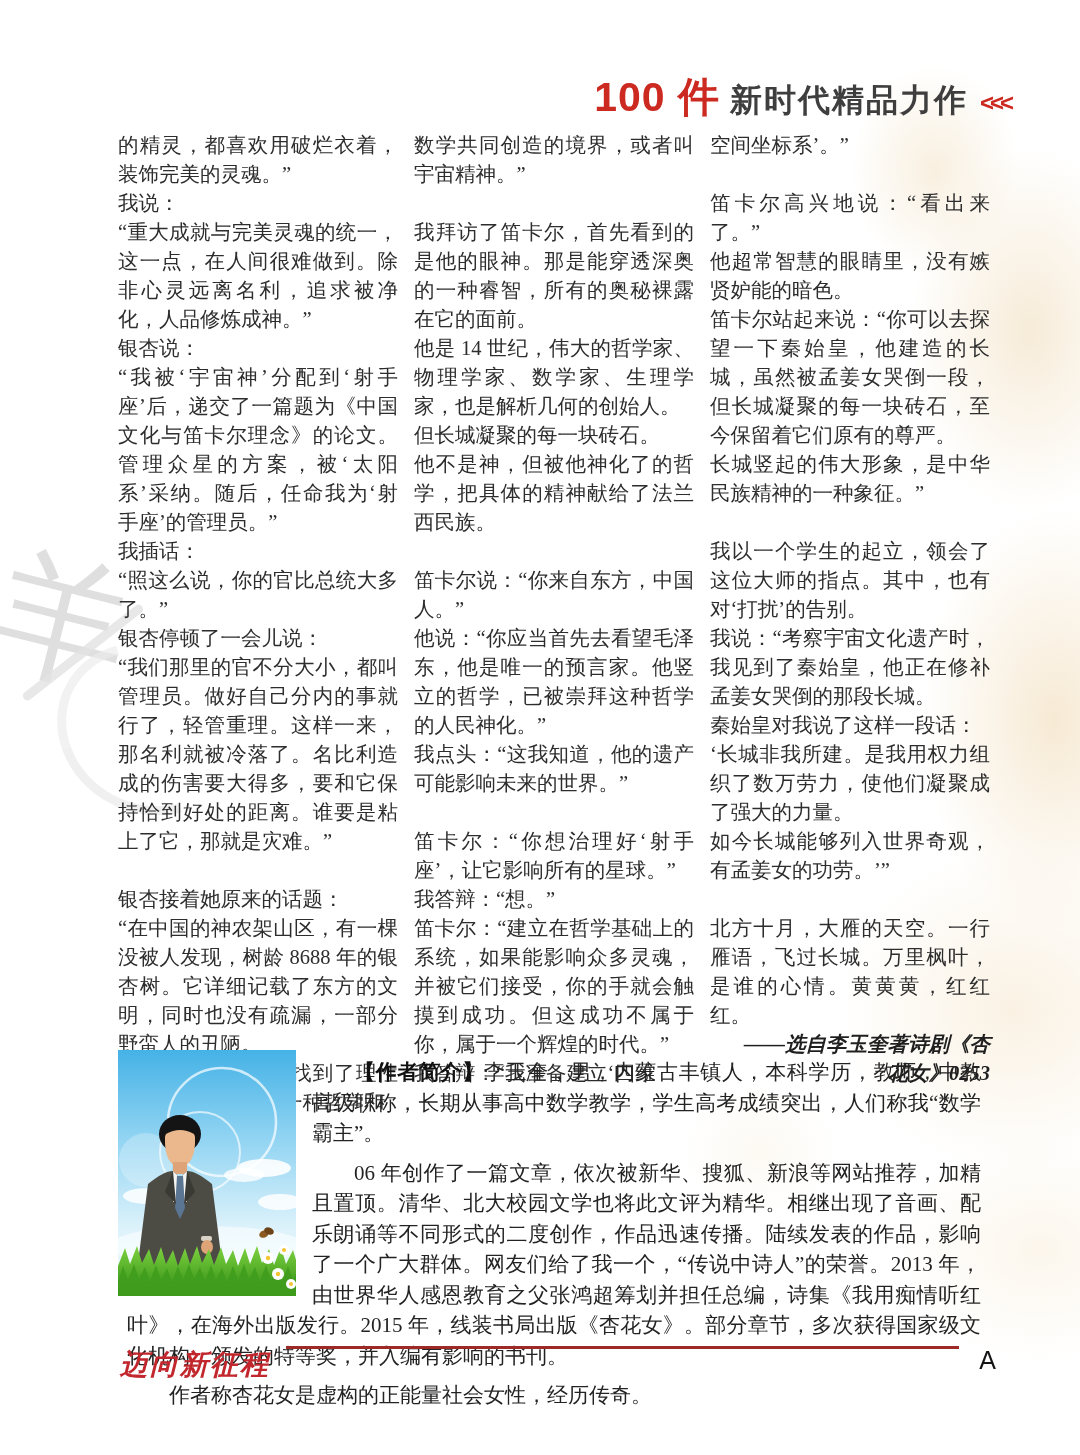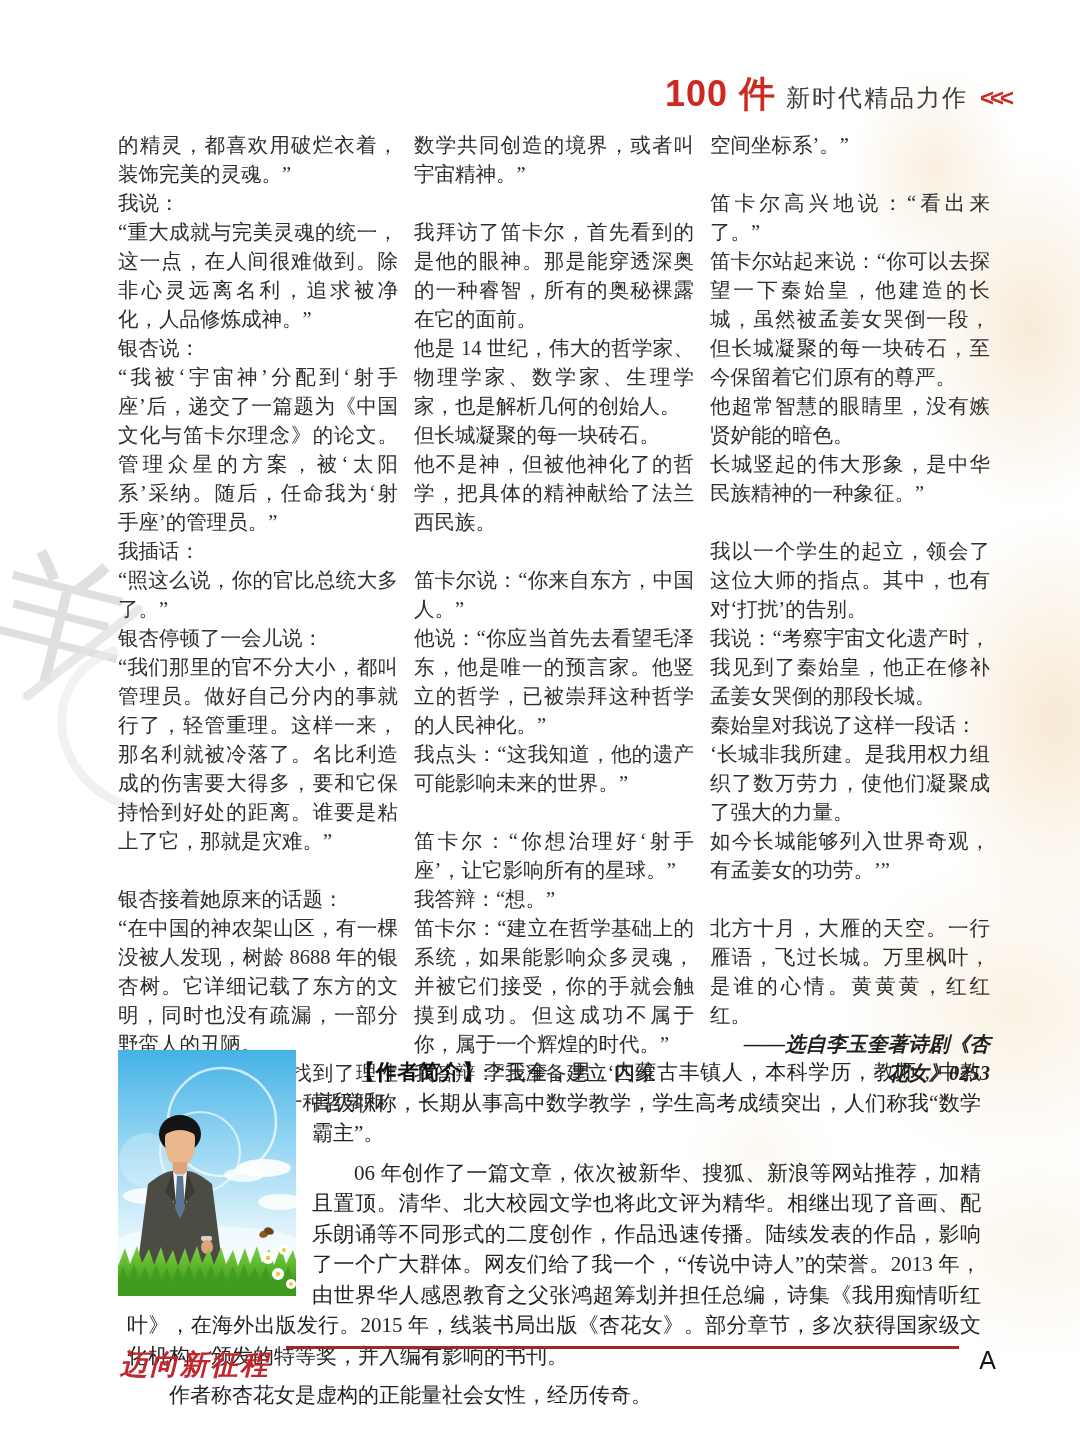--- a/index.html
+++ b/index.html
@@ -32,22 +32,22 @@
   .wm-curve {
     position:absolute; left:55px; top:645px; width:170px; height:150px;
     border:9px solid transparent; border-bottom-color:#e9e9e9; border-left-color:#ececec;
     border-radius:50%; transform:rotate(28deg); opacity:.65; pointer-events:none;
   }
 
   .page-header {
     position:absolute; top:70px; right:70px; display:flex; align-items:baseline; gap:10px;
     font-family:"Liberation Sans", sans-serif; white-space:nowrap;
   }
-  .hdr-number { color:#cc2920; font-size:36px; font-weight:bold; letter-spacing:1px; }
-  .hdr-title  { color:#3e3e3e; font-size:24px; font-weight:normal; letter-spacing:2px; }
+  .hdr-number { color:#cc2920; font-size:41px; font-weight:bold; letter-spacing:1px; }
+  .hdr-title  { color:#3e3e3e; font-size:32px; font-weight:bold; letter-spacing:2px; }
   .hdr-arrows { color:#cc2920; font-size:24px; font-weight:bold; letter-spacing:-4px; padding-left:2px; }
 
   .columns {
     position:absolute; left:118px; top:131px; width:872px;
     display:flex; gap:16px;
   }
   .column {
     flex:1; font-size:20.5px; line-height:29px; color:#2d2d2d;
     text-align:justify; text-justify:inter-ideograph;
   }
@@ -127,22 +127,22 @@
         <p>笛卡尔：“你想治理好‘射手座’，让它影响所有的星球。”</p>
         <p>我答辩：“想。”</p>
         <p>笛卡尔：“建立在哲学基础上的系统，如果能影响众多灵魂，并被它们接受，你的手就会触摸到成功。但这成功不属于你，属于一个辉煌的时代。”</p>
         <p>我答辩：“我准备建立‘四维</p>
       </div>
     <div class="column">
       <div>
           <p>空间坐标系’。”</p>
           <p class="spacer"></p>
           <p>笛卡尔高兴地说：“看出来了。”</p>
+          <p>他超常智慧的眼睛里，没有嫉贤妒能的暗色。</p>
           <p>笛卡尔站起来说：“你可以去探望一下秦始皇，他建造的长城，虽然被孟姜女哭倒一段，但长城凝聚的每一块砖石，至今保留着它们原有的尊严。</p>
-          <p>他超常智慧的眼睛里，没有嫉贤妒能的暗色。</p>
           <p>长城竖起的伟大形象，是中华民族精神的一种象征。”</p>
           <p class="spacer"></p>
           <p>我以一个学生的起立，领会了这位大师的指点。其中，也有对‘打扰’的告别。</p>
           <p>我说：“考察宇宙文化遗产时，我见到了秦始皇，他正在修补孟姜女哭倒的那段长城。</p>
           <p>秦始皇对我说了这样一段话：</p>
           <p>‘长城非我所建。是我用权力组织了数万劳力，使他们凝聚成了强大的力量。</p>
           <p>如今长城能够列入世界奇观，有孟姜女的功劳。’”</p>
           <p class="spacer"></p>
           <p>北方十月，大雁的天空。一行雁语，飞过长城。万里枫叶，是谁的心情。黄黄黄，红红红。</p>
         </div>

